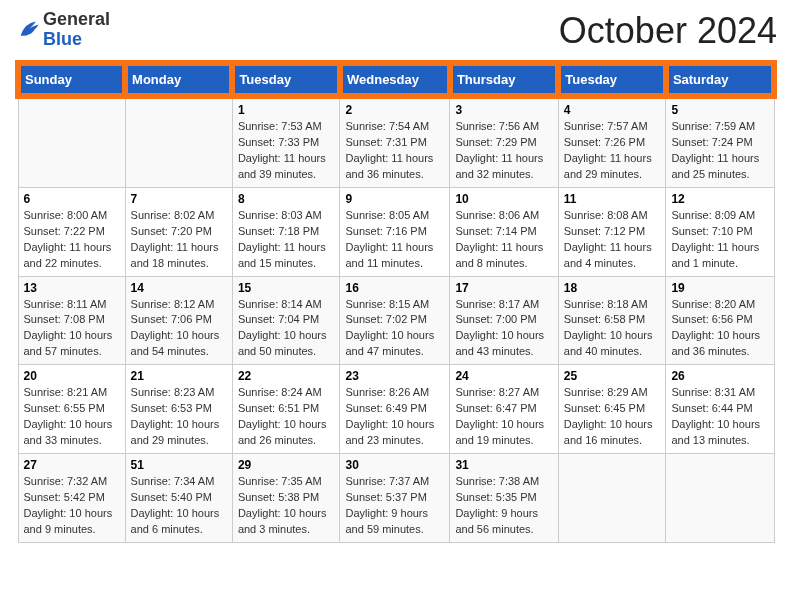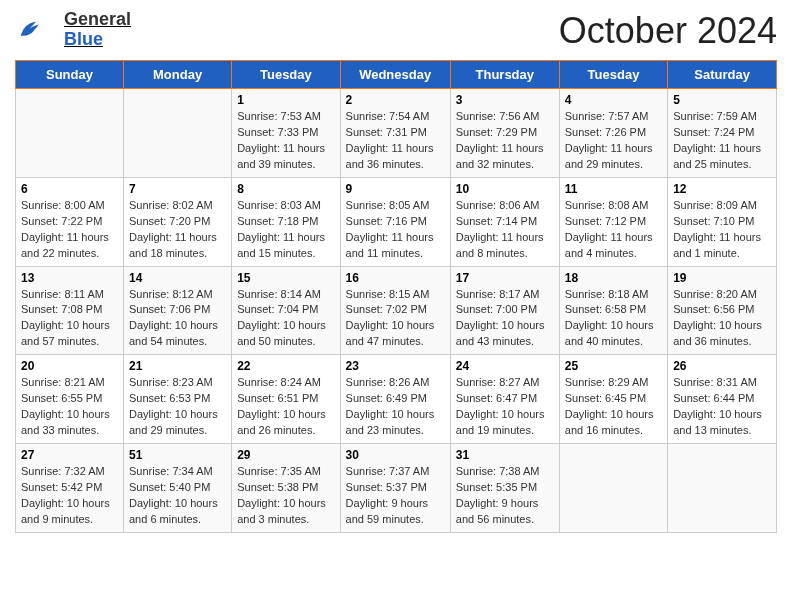--- a/index.html
+++ b/index.html
@@ -12,22 +12,21 @@
     }
     .header {
       display: flex;
       justify-content: space-between;
       align-items: flex-start;
       margin-bottom: 8px;
     }
     .logo {
       display: flex;
       align-items: center;
-      gap: 21px;
-      text-decoration: underline;
+      gap: 0;
     }
     .logo-text {
       font-size: 18px;
       font-weight: bold;
       line-height: 1.1;
     }
     .logo-text .general { color: #333; }
     .logo-text .blue { color: #2060c0; }
     .logo-bird {
       width: 28px;
@@ -47,24 +46,24 @@
     }
     table {
       width: 100%;
       border-collapse: collapse;
       font-size: 11px;
     }
     thead tr th {
       background: #2060c0;
       color: #fff;
       padding: 6px 4px;
-      text-align: center;
+      text-align: left;
       font-size: 13px;
       font-weight: bold;
-      border: 1px solid #f97316;
+      border: 6px solid #f97316;
     }
     tbody tr td {
       border: 1px solid #ccc;
       vertical-align: top;
       padding: 4px 5px;
       width: 113px;
       min-height: 80px;
       background: #fff;
     }
     tbody tr:nth-child(odd) td {

